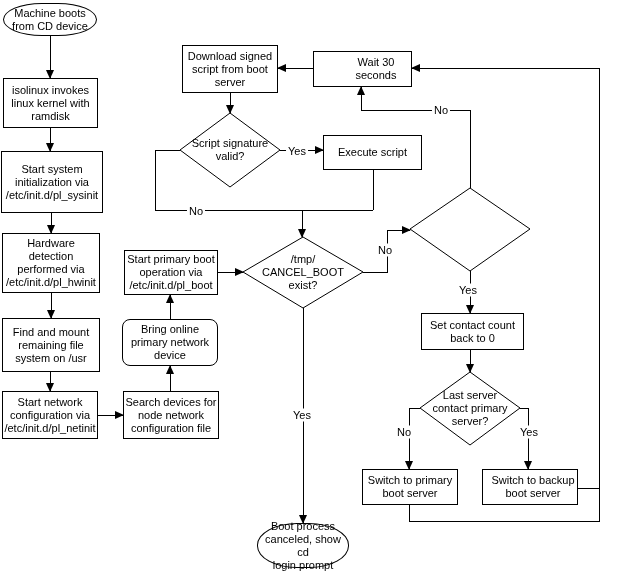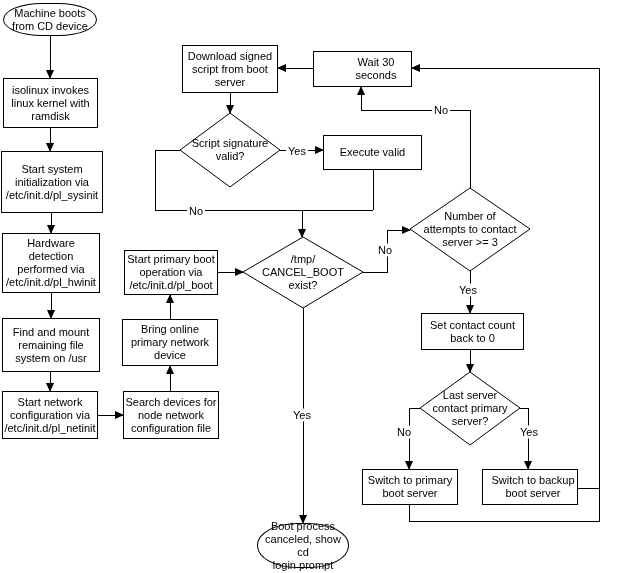--- a/index.html
+++ b/index.html
@@ -97,40 +97,40 @@
   <div class="node" style="left:2px;top:318px;width:98px;height:54px;">
     <span class="lbl">Find and mount
 remaining file
 system on /usr</span>
   </div>
   <div class="node" style="left:123px;top:391px;width:96px;height:48px;">
     <span class="lbl">Search devices for
 node network
 configuration file</span>
   </div>
-  <div class="node" style="left:122px;top:319px;width:96px;height:47px;">
+  <div class="node" style="left:122px;top:319px;width:96px;height:47px;border-radius:8px;">
     <span class="lbl">Bring online
 primary network
 device</span>
   </div>
   <div class="node" style="left:124px;top:250px;width:94px;height:45px;">
     <span class="lbl">Start primary boot
 operation via
 /etc/init.d/pl_boot</span>
   </div>
   <div class="node" style="left:182px;top:45px;width:96px;height:48px;">
     <span class="lbl">Download signed
 script from boot
 server</span>
   </div>
   <div class="node" style="left:313px;top:51px;width:99px;height:36px;padding-left:27px;">
     <span class="lbl">Wait 30 seconds</span>
   </div>
   <div class="node" style="left:323px;top:135px;width:99px;height:35px;">
-    <span class="lbl">Execute valid</span>
+    <span class="lbl">Execute script</span>
   </div>
   <div class="node" style="left:421px;top:313px;width:103px;height:37px;">
     <span class="lbl">Set contact count
 back to 0</span>
   </div>
   <div class="node" style="left:362px;top:469px;width:96px;height:36px;">
     <span class="lbl">Switch to primary
 boot server</span>
   </div>
   <div class="node" style="left:482px;top:469px;width:96px;height:36px;padding-left:6px;">
@@ -145,25 +145,20 @@
 
   <div class="dlabel" style="left:180px;top:113px;width:100px;height:74px;">
     <span class="lbl">Script signature
 valid?</span>
   </div>
   <div class="dlabel" style="left:243px;top:237px;width:120px;height:71px;">
     <span class="lbl">/tmp/
 CANCEL_BOOT
 exist?</span>
   </div>
-  <div class="dlabel" style="left:410px;top:188px;width:120px;height:83px;">
-    <span class="lbl">Number of
-attempts to contact
-server &gt;= 3</span>
-  </div>
   <div class="dlabel" style="left:420px;top:372px;width:100px;height:73px;">
     <span class="lbl">Last server
 contact primary
 server?</span>
   </div>
 
   <div class="elabel" style="left:297px;top:151px;">Yes</div>
   <div class="elabel" style="left:196px;top:211px;">No</div>
   <div class="elabel" style="left:385px;top:250px;">No</div>
   <div class="elabel" style="left:302px;top:415px;">Yes</div>

